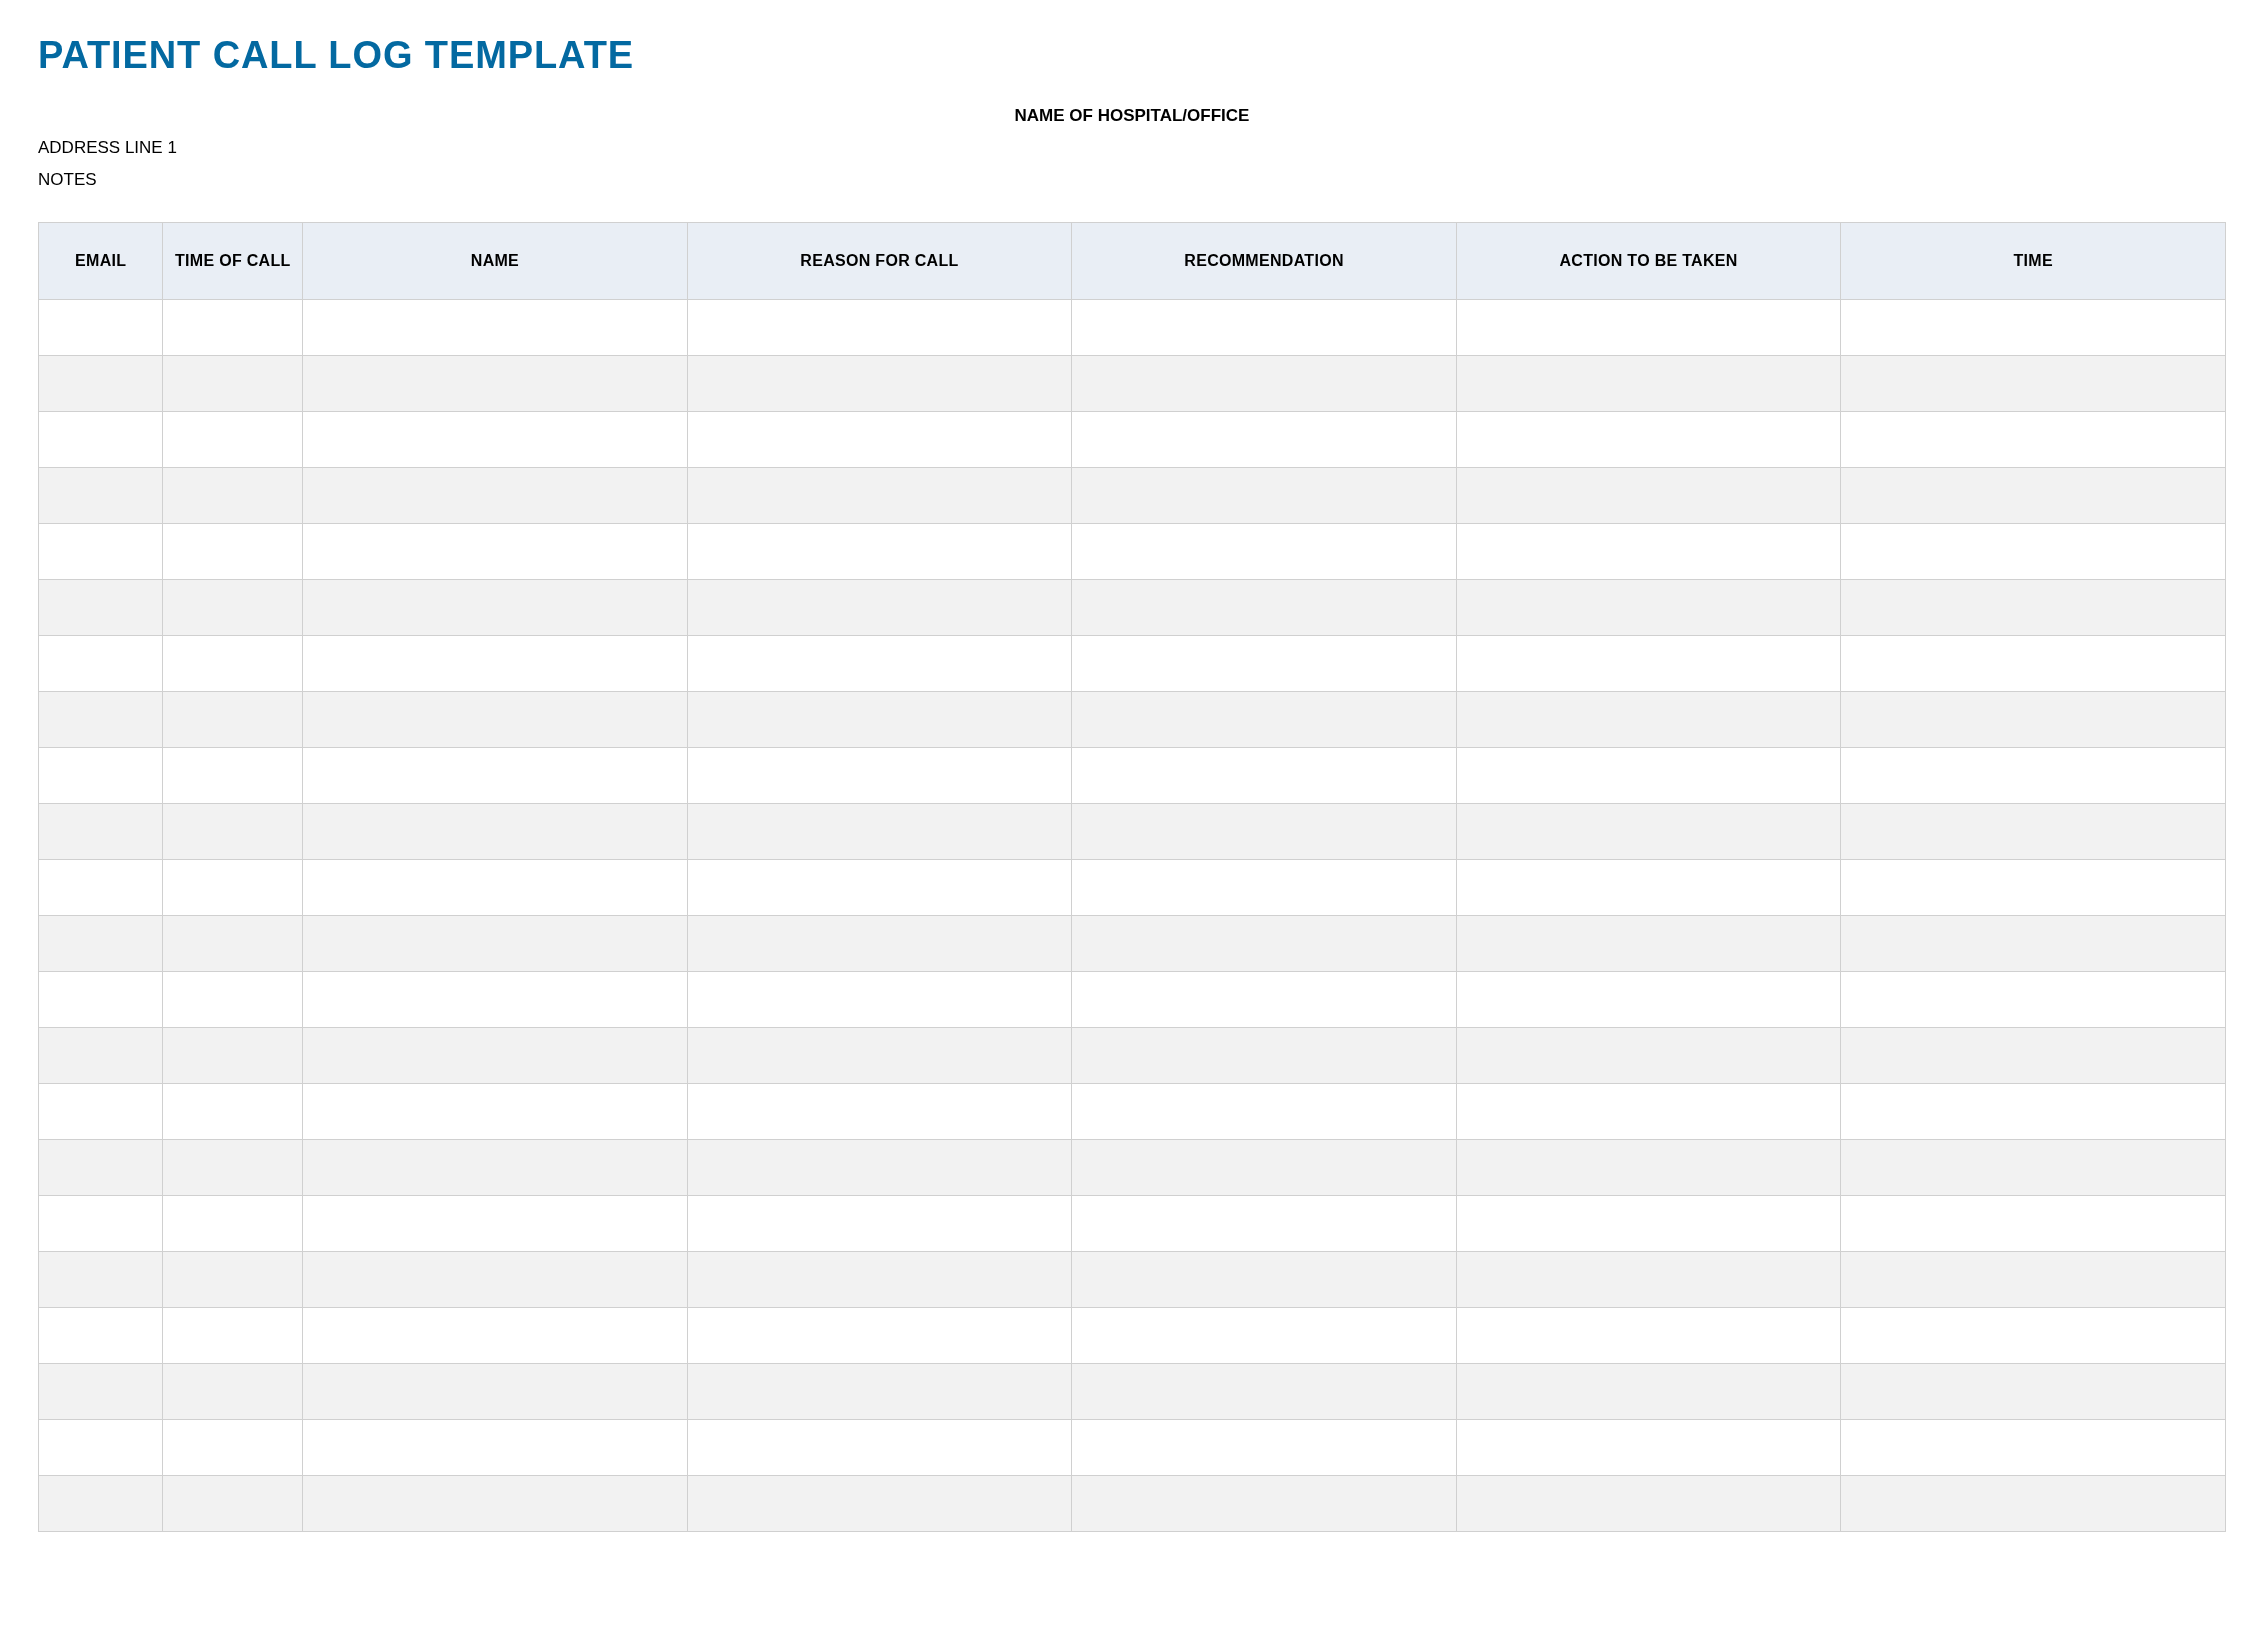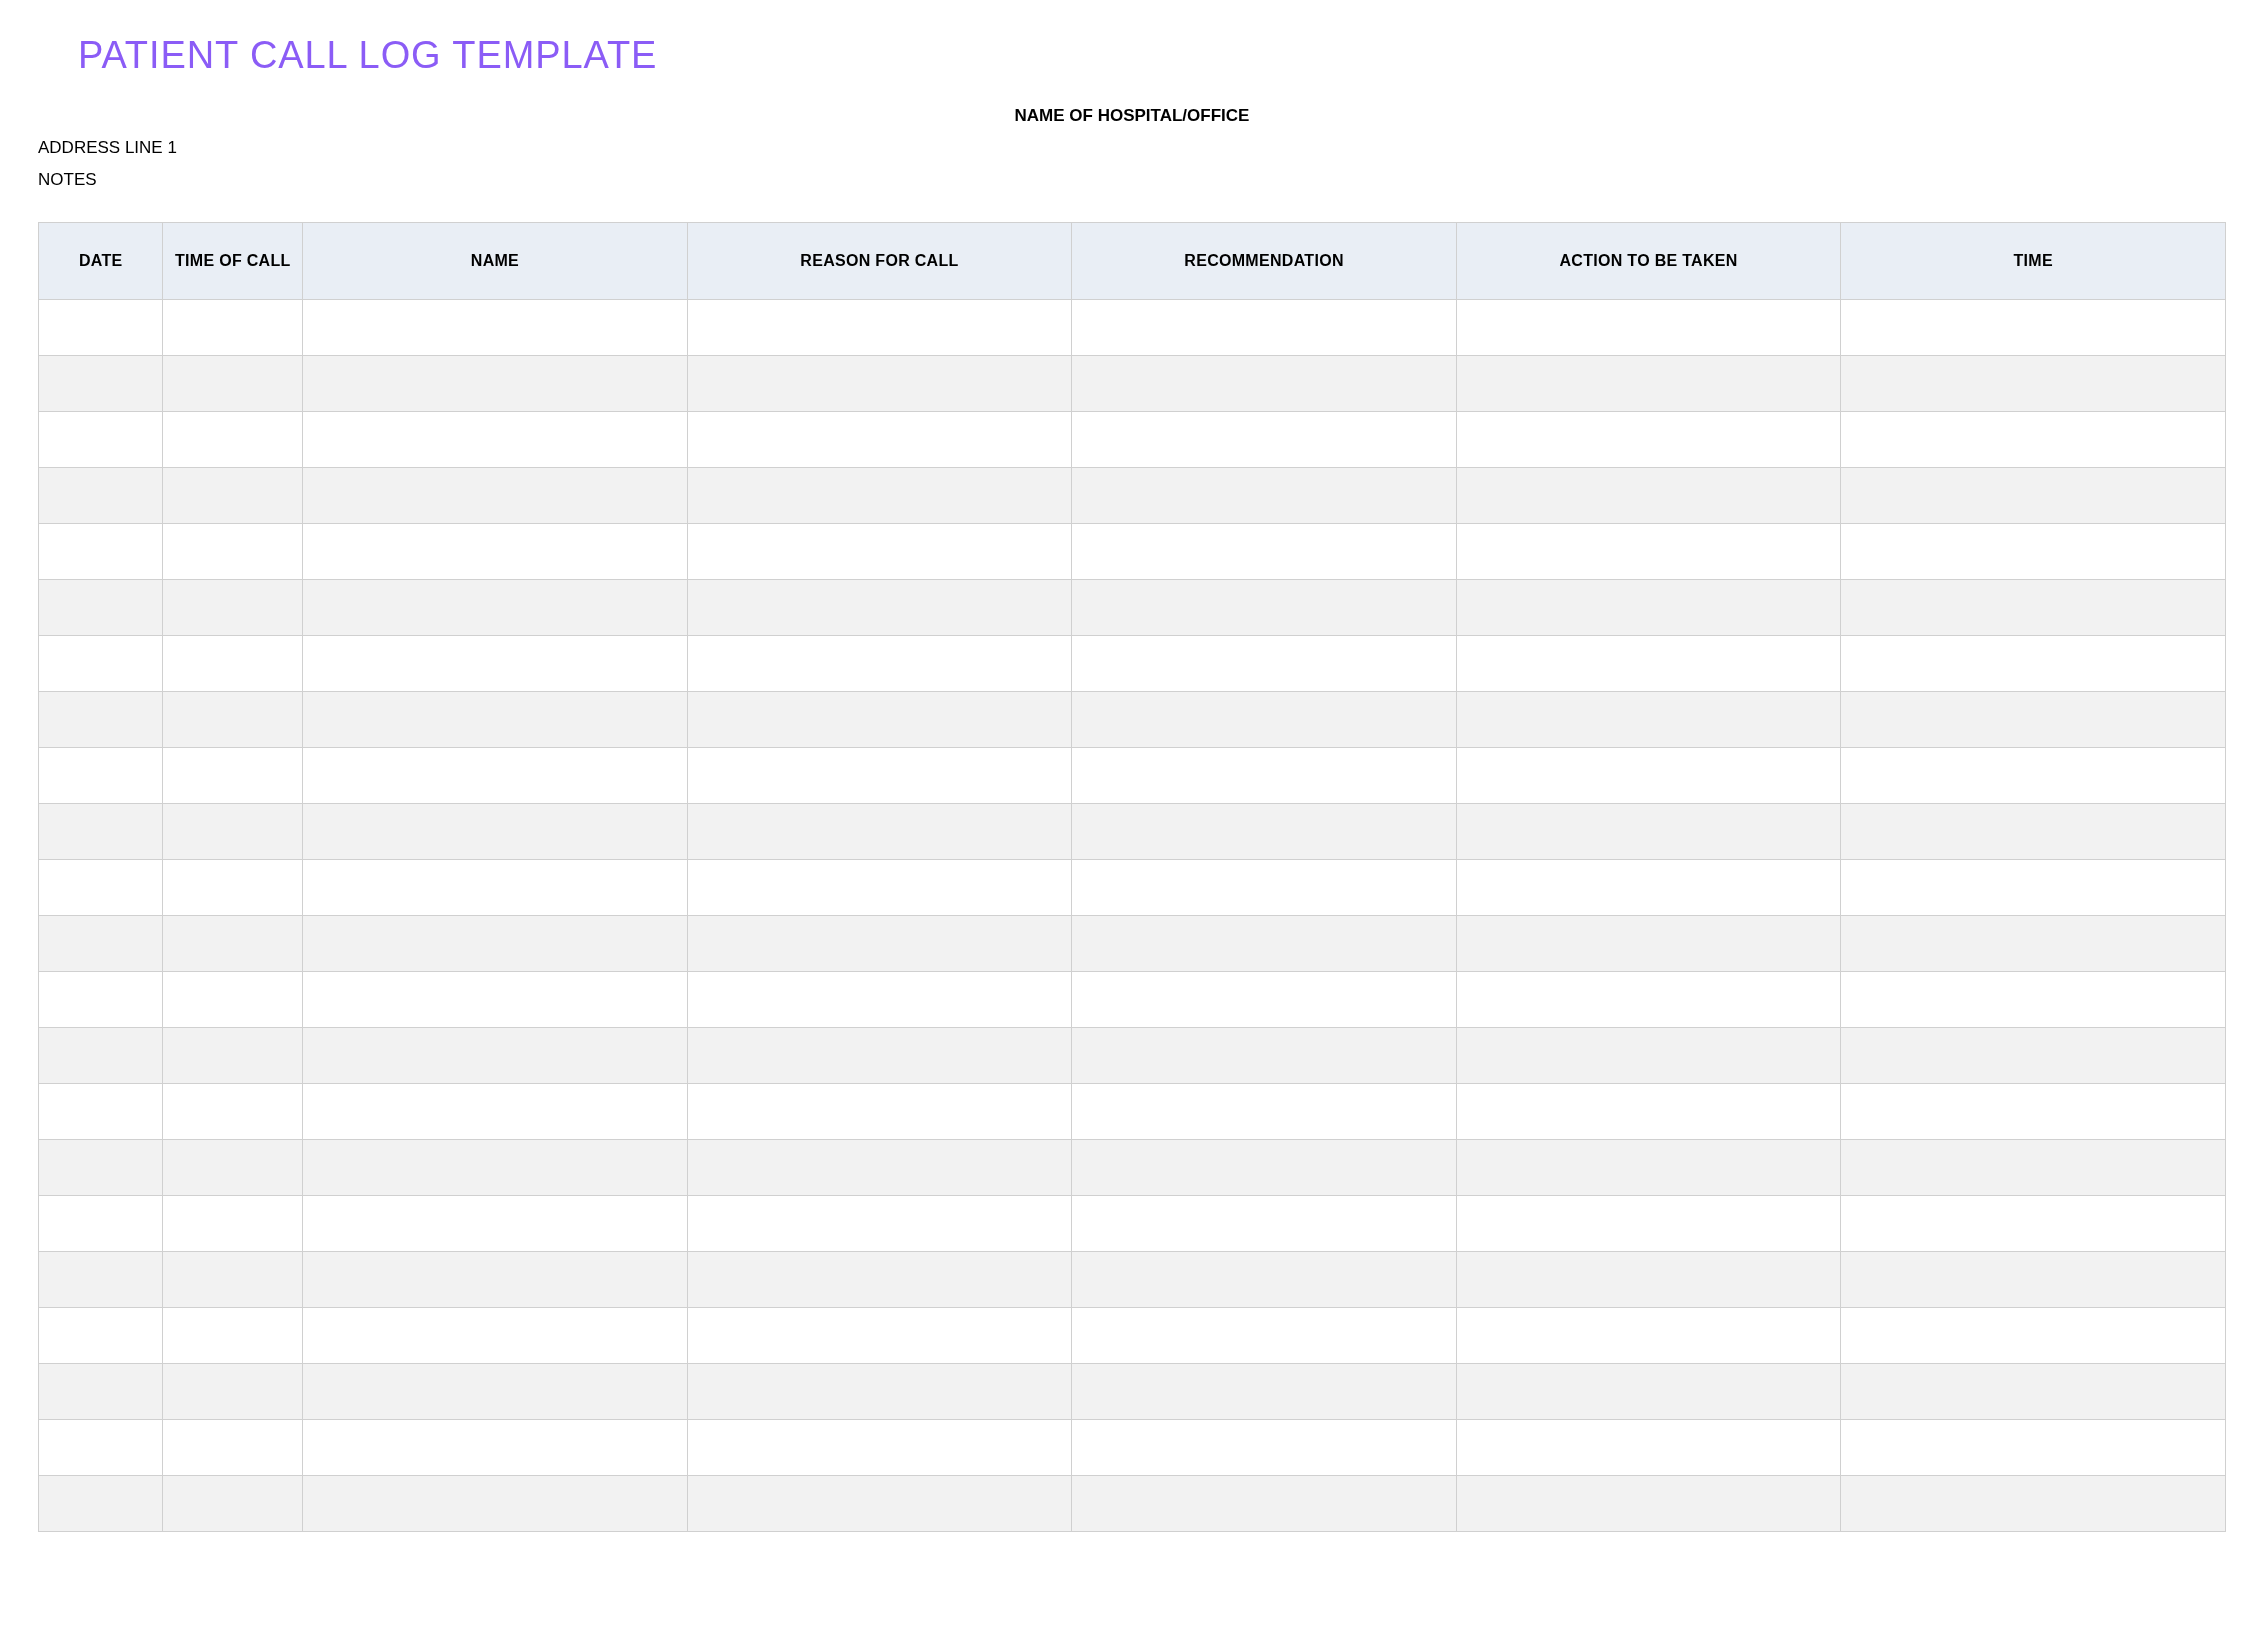--- a/index.html
+++ b/index.html
@@ -4,25 +4,24 @@
 <style>
   * { box-sizing: border-box; margin: 0; padding: 0; }
   body {
     background: #ffffff;
     font-family: "Century Gothic", "Avant Garde", Futura, sans-serif;
     padding: 34px 38px;
     width: 2264px;
   }
   .page-title {
     font-size: 38px;
-    font-weight: 400;
+    font-weight: 700;
     letter-spacing: 0.9px;
-    color: #8b5cf6;
+    color: #0369a1;
     margin-bottom: 22.6px;
-    margin-left: 40px;
   }
   .info-block {
     font-size: 17px;
     color: #000;
     margin-bottom: 26px;
     line-height: 1.9;
   }
   .info-block .bold { font-weight: 700; text-align: center; }
   table.log {
     border-collapse: collapse;
@@ -76,21 +75,21 @@
     <col class="c-date">
       <col class="c-time">
       <col class="c-name">
     <col class="c-reason">
       <col class="c-rec">
       <col class="c-action">
       <col class="c-notes">
   </colgroup>
   <thead>
     <tr>
-      <th>DATE</th>
+      <th>EMAIL</th>
       <th>TIME OF CALL</th>
       <th>NAME</th>
       <th>REASON FOR CALL</th>
       <th>RECOMMENDATION</th>
       <th>ACTION TO BE TAKEN</th>
       <th>TIME</th>
     </tr>
   </thead>
   <tbody id="log-body">
       <tr>

